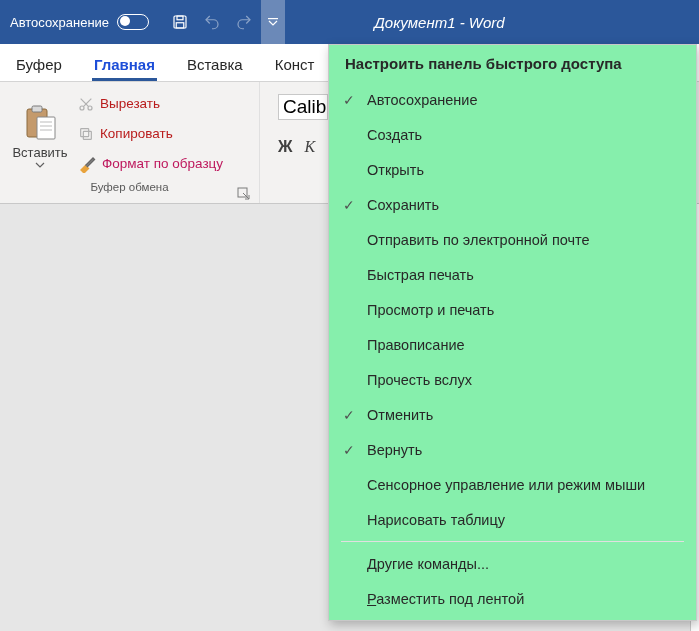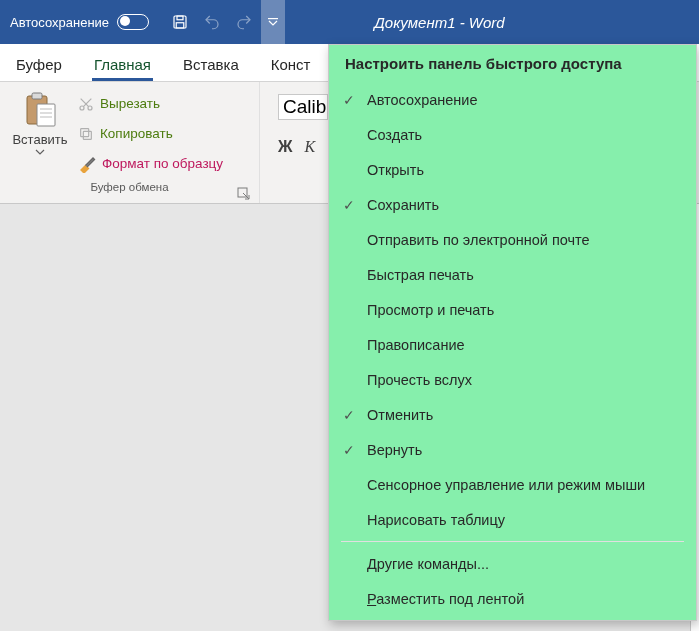--- a/index.html
+++ b/index.html
@@ -33,21 +33,21 @@
     display: flex; align-items: center; justify-content: center;
     margin-left: 2px;
   }
   .doc-title-wrap { position: absolute; left: 0; right: 0; text-align: center; pointer-events: none;}
   .doc-title-inner { display: inline-block; margin-left: 180px; font-size: 15px; font-style: italic;}
   .tabs {
     background: #fff; height: 38px; display: flex; align-items: flex-end;
     border-bottom: 1px solid #d4d4d4; font-size: 15px;
   }
   .tab { padding: 0 16px 8px 16px; color: #282828; cursor: pointer; position: relative; }
-  .tab.active { font-weight: 400; color: #14532d; }
+  .tab.active { font-weight: 700; color: #1d4ed8; }
   .tab.active::after {
     content: ""; position: absolute; left: 14px; right: 14px; bottom: 0;
     height: 3px; background: #2b579a;
   }
   .ribbon {
     background: #f3f2f1; height: 122px; display: flex;
     border-bottom: 1px solid #c8c8c8;
   }
   .group {
     border-right: 1px solid #e0e0e0; padding: 4px 8px 0 8px;
@@ -57,27 +57,27 @@
   .group-label {
     font-size: 11.5px; color: #5a5a5a; text-align: center; height: 22px;
     display: flex; justify-content: center; gap: 6px;
     position: relative;
   }
   .dialog-launcher {
     position: absolute; right: 0; bottom: 2px;
     width: 14px; height: 14px;
   }
   .paste-big {
-    display: flex; flex-direction: column; align-items: center; justify-content: flex-start;
+    display: flex; flex-direction: column; align-items: center; justify-content: center;
     width: 64px; padding-top: 6px; font-size: 13px; color: #404040;
   }
   .paste-icon { width: 34px; height: 36px; margin-bottom: 4px; }
   .clipboard-small { display: flex; flex-direction: column; justify-content: center; gap: 6px; padding-left: 6px; }
   .small-btn { display: flex; align-items: center; gap: 6px; font-size: 13.5px; color: #be185d; height: 24px;}
-  .small-btn.disabled { color: #4d7c0f; }
+  .small-btn.disabled { color: #b91c1c; }
   .small-btn svg { flex-shrink: 0; }
   .font-group { padding-left: 10px; display:flex; flex-direction:column; gap:18px; padding-top:8px;}
   .font-select {
     border: 1px solid #c8c8c8; background: #fff; height: 26px; width: 50px;
     font-size: 19px; padding: 8px 4px; display: flex; align-items: center; color: #000000;
     overflow: hidden; white-space: nowrap;
   }
   .font-style-row { display: flex; gap: 12px; font-size: 16px; color: #404040;}
   .bold { font-weight: 700; }
   .italic { font-style: italic; font-family: "Times New Roman", serif;}

